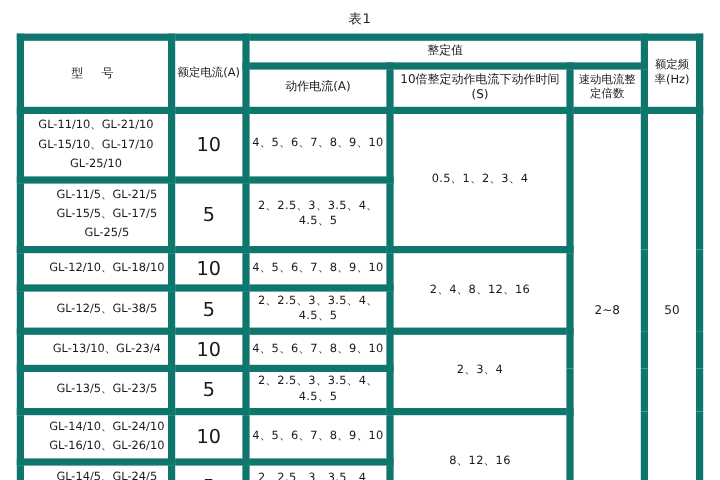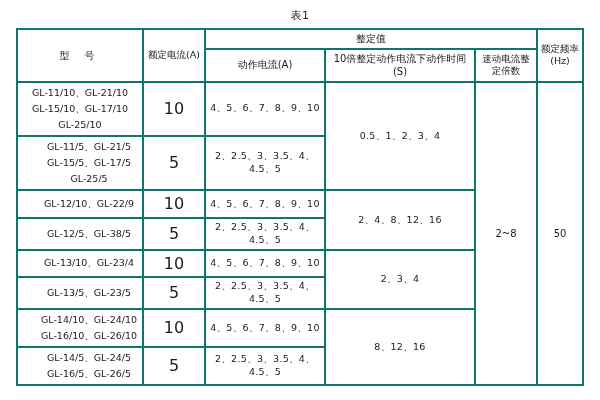--- a/index.html
+++ b/index.html
@@ -30,21 +30,21 @@
   }
   table.spec {
     border-collapse: collapse;
     margin: 0 auto;
     width: 566px;
     table-layout: fixed;
     font-size: 9.5px;
     line-height: 1.35;
   }
   table.spec th, table.spec td {
-    border: 2px solid #0f766e;
+    border: 6px solid #0f766e;
     text-align: center;
     vertical-align: middle;
     padding: 2px 2px;
     font-weight: normal;
   }
   th.hdr {
     font-size: 10px;
     padding: 4px 2px;
   }
   th.hdr-model {
@@ -131,21 +131,21 @@
           <td class="freq" rowspan="8">50</td>
         </tr>
         <tr>
           <td class="models indent">GL-11/5、GL-21/5
 GL-15/5、GL-17/5
 GL-25/5</td>
           <td class="cur">5</td>
           <td class="vals">2、2.5、3、3.5、4、4.5、5</td>
         </tr>
         <tr>
-          <td class="models indent">GL-12/10、GL-22/9</td>
+          <td class="models indent">GL-12/10、GL-18/10</td>
           <td class="cur">10</td>
           <td class="vals">4、5、6、7、8、9、10</td>
           <td class="timevals" rowspan="2">2、4、8、12、16</td>
         </tr>
         <tr>
           <td class="models indent">GL-12/5、GL-38/5</td>
           <td class="cur">5</td>
           <td class="vals">2、2.5、3、3.5、4、4.5、5</td>
         </tr>
         <tr>

